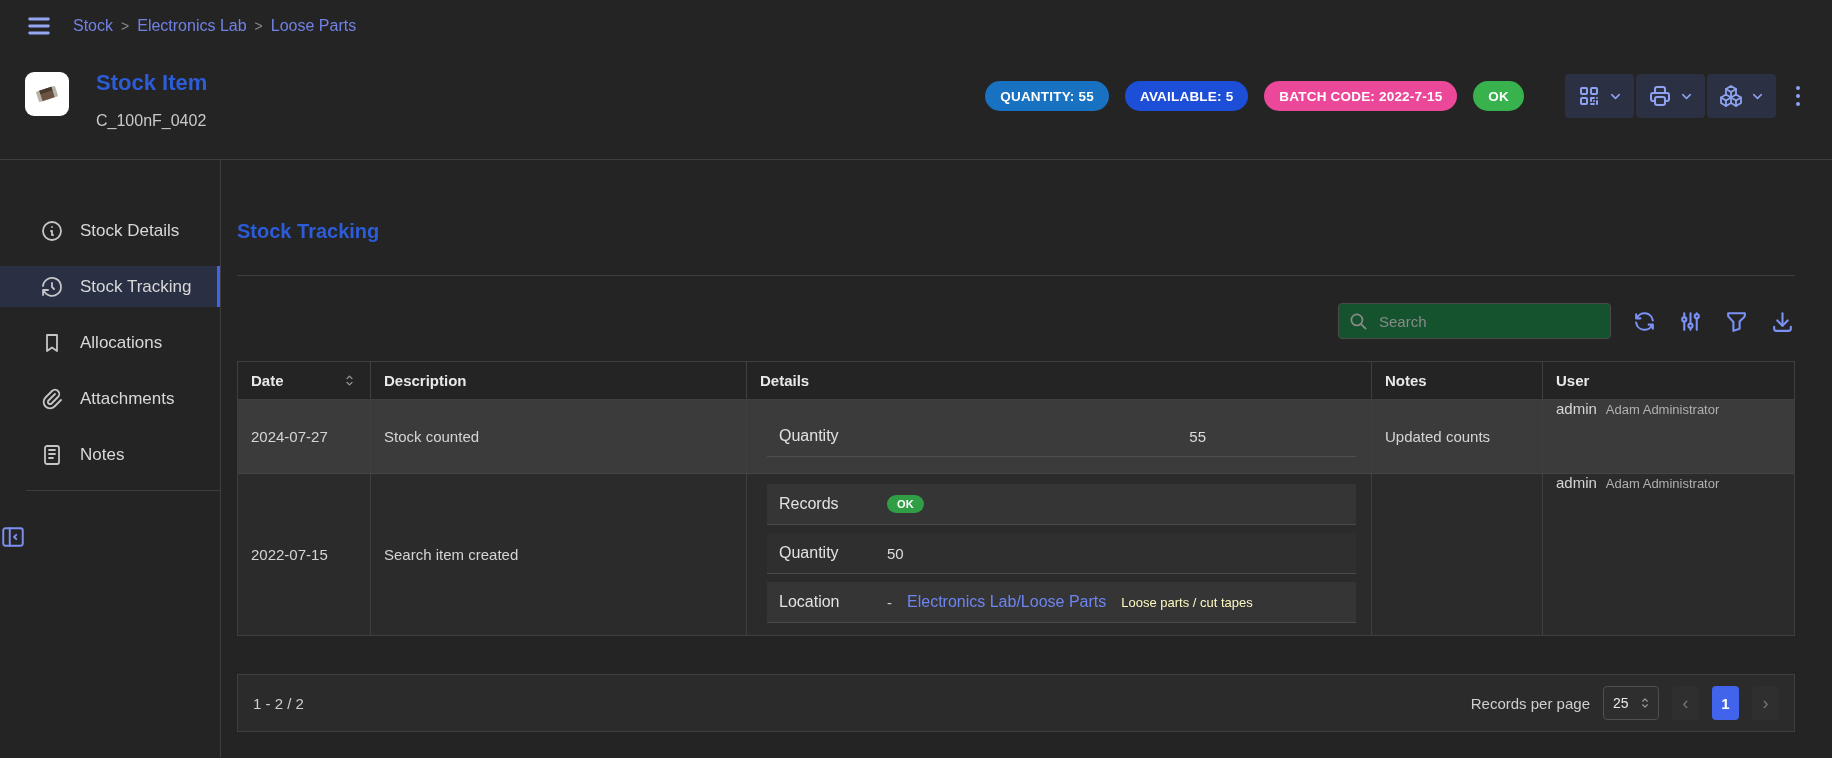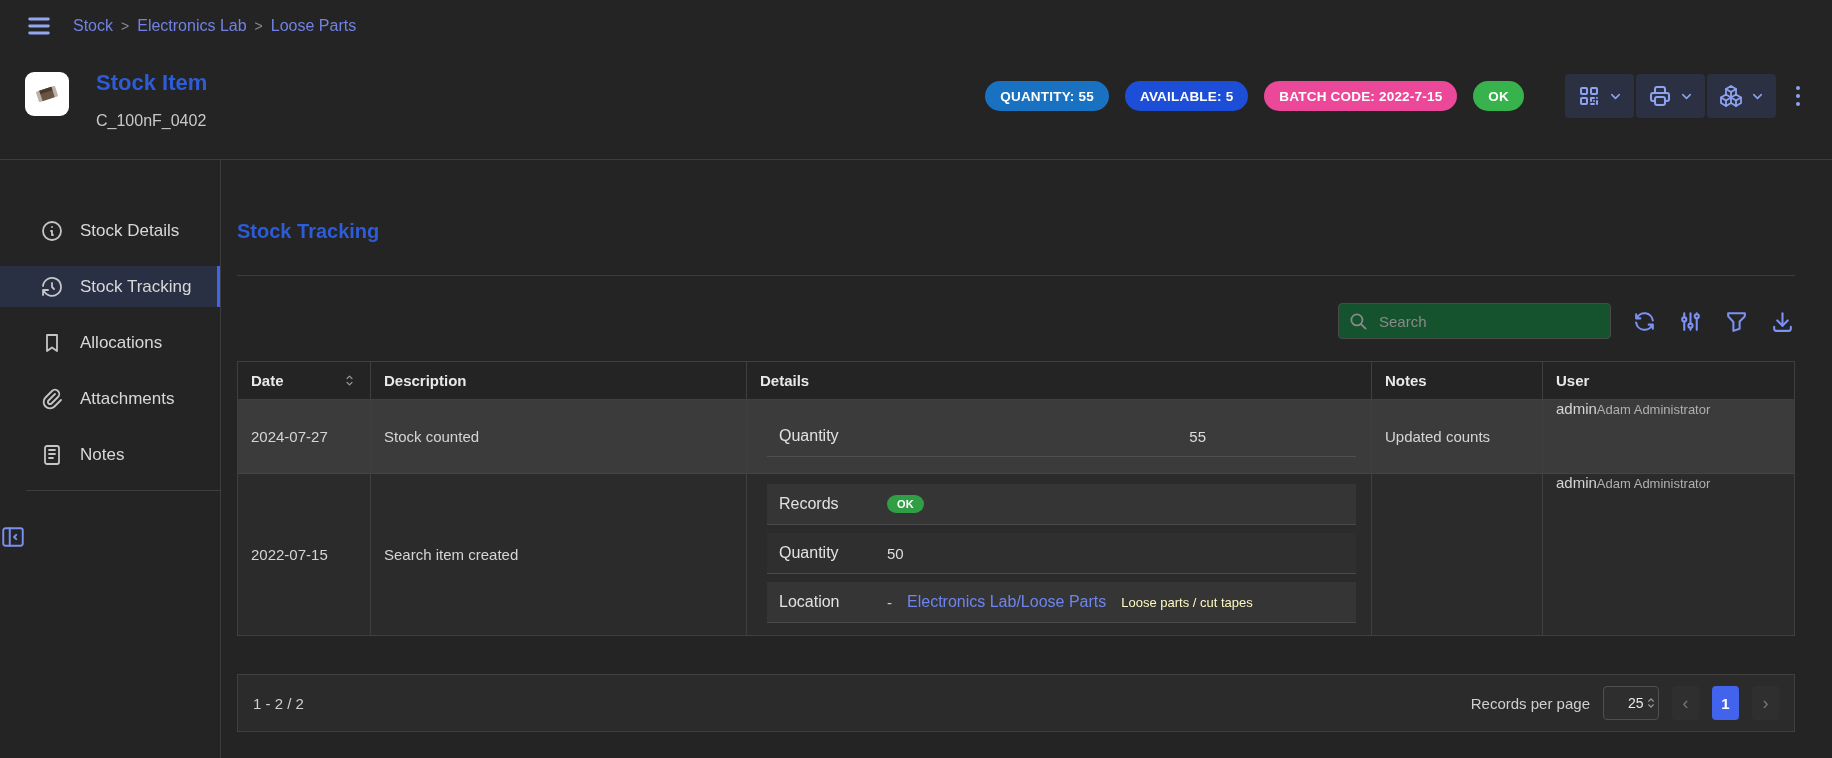--- a/index.html
+++ b/index.html
@@ -56,21 +56,21 @@
   .table { margin-top:22px; border-left:1px solid #3f3f3f; border-right:1px solid #3f3f3f; }
   .trow { display:grid; grid-template-columns:132px 376px 625px 171px 1fr; }
   .tcell { border-left:1px solid #3f3f3f; min-width:0; }
   .tcell:first-child { border-left:none; }
   .thead { height:39px; border-top:1px solid #3f3f3f; border-bottom:1px solid #3f3f3f; }
   .thead .tcell { display:flex; align-items:center; padding:0 13px; font-size:15px; font-weight:bold; color:#e8e8e8; }
   .sort-ic { margin-left:auto; color:#9a9a9a; }
   .row1 { height:73px; background:#3b3b3b; }
   .row2 { height:163px; background:#2b2b2b; border-top:1px solid #454545; border-bottom:1px solid #3f3f3f; }
   .cell-mid { display:flex; align-items:center; padding:0 13px; font-size:15px; color:#d5d5d5; }
-  .user-cell { display:flex; align-items:baseline; gap:0; }
+  .user-cell { display:flex; align-items:baseline; gap:9px; }
   .user-name { font-size:15px; color:#d5d5d5; }
   .user-full { font-size:13px; color:#b0b0b0; }
 
   
   .details-cell-1 { display:flex; align-items:center; padding:16px 15px 16px 20px; }
   .kv-line { flex:1; height:41px; display:flex; align-items:center; border-bottom:1px solid #4f4f4f; }
   .kv-key { width:120px; padding-left:12px; font-size:16px; color:#e2e2e2; flex:none; }
   .kv-val-right { flex:1; display:flex; justify-content:flex-end; padding-right:150px; font-size:15px; color:#ddd; }
   .details-cell-2 { padding:10px 15px 0 20px; }
   .kv-row { height:41px; display:flex; align-items:center; margin-bottom:8px; border-bottom:1px solid #4a4a4a; background:#353535; }
@@ -79,21 +79,21 @@
   .kv-val { font-size:15px; color:#ddd; }
   .loc-dash { color:#cccccc; margin-right:15px; font-size:15px; }
   .loc-link { color:#6e85f0; font-size:16px; cursor:pointer; }
   .loc-suffix { color:#fef9c3; font-size:13px; margin-left:15px; }
 
   
   .pagebar { margin-top:38px; height:58px; border:1px solid #3f3f3f; background:#2b2b2b; display:flex; align-items:center; padding:0 15px; }
   .range-label { font-size:15px; color:#cfcfcf; }
   .page-right { margin-left:auto; display:flex; align-items:center; gap:13px; }
   .rpp-label { font-size:15px; color:#cfcfcf; }
-  .rpp-select { width:56px; height:34px; background:#2e2e2e; border:1px solid #4f4f4f; border-radius:4px; display:flex; align-items:center; justify-content:space-between; padding:0 6px 0 24px; font-size:14px; color:#e8e8e8; cursor:pointer; }
+  .rpp-select { width:56px; height:34px; background:#2e2e2e; border:1px solid #4f4f4f; border-radius:4px; display:flex; align-items:center; justify-content:space-between; padding:0 6px 0 9px; font-size:14px; color:#e8e8e8; cursor:pointer; }
   .rpp-select .sel-ic { color:#9a9a9a; }
   .pg-btn { width:27px; height:34px; border-radius:4px; background:#2f2f2f; color:#777; display:flex; align-items:center; justify-content:center; font-size:18px; cursor:pointer; }
   .pg-btn.current { background:#4263eb; color:#fff; font-size:15px; font-weight:bold; }
 </style>
 </head>
 <body>
 
 <div class="topbar">
   <span class="hamburger">
     <svg width="28" height="28" viewBox="0 0 24 24" fill="none" stroke="currentColor" stroke-width="2.4" stroke-linecap="round">

